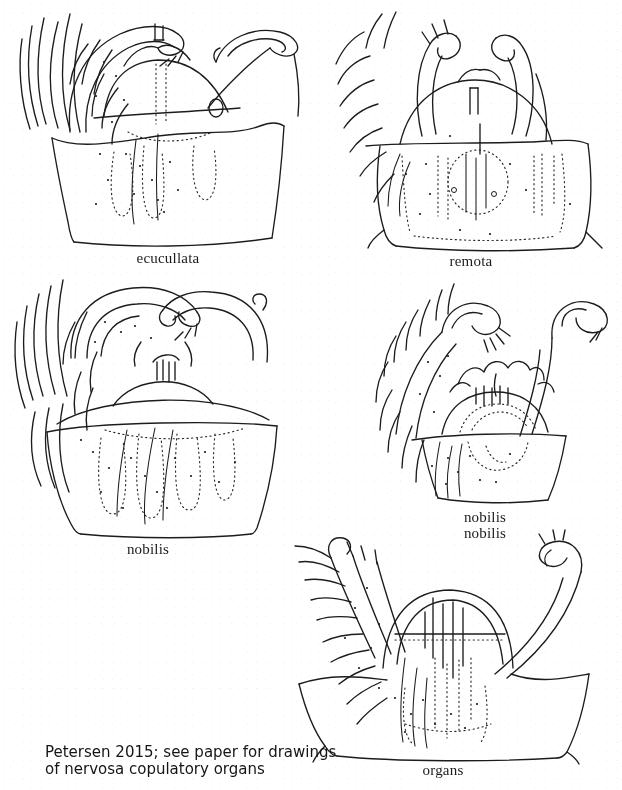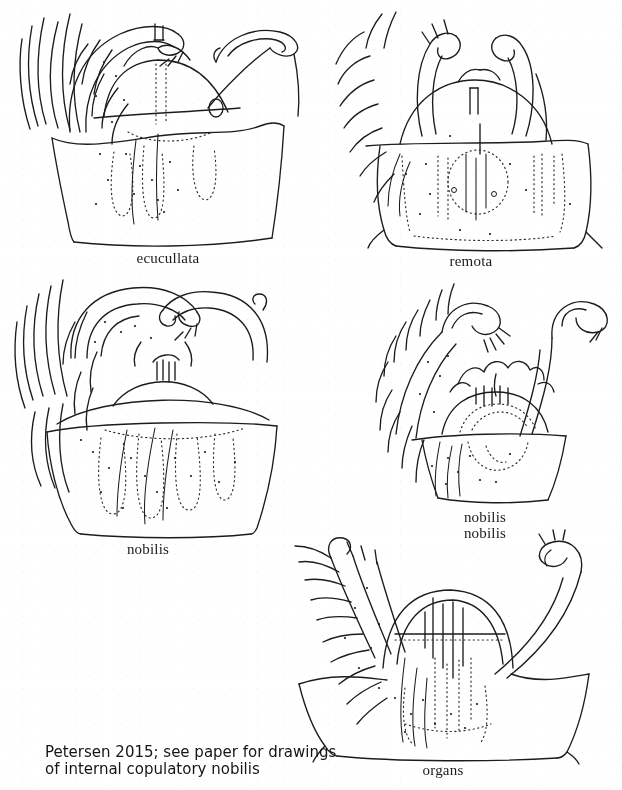--- a/index.html
+++ b/index.html
@@ -473,16 +473,16 @@
         <circle cx="90" cy="110" r="1.1"></circle>
           <circle cx="116" cy="120" r="1.1"></circle>
         <circle cx="104" cy="140" r="1.1"></circle>
       </g>
     </svg>
   </div>
   <div class="species-label" style="left:373px;top:762px;width:140px;">organs</div>
 
   <div class="caption">
     <div>Petersen 2015; see paper for drawings</div>
-    <div>of internal copulatory nobilis</div>
+    <div>of nervosa copulatory organs</div>
   </div>
 
 </div>
 
 </body></html>

